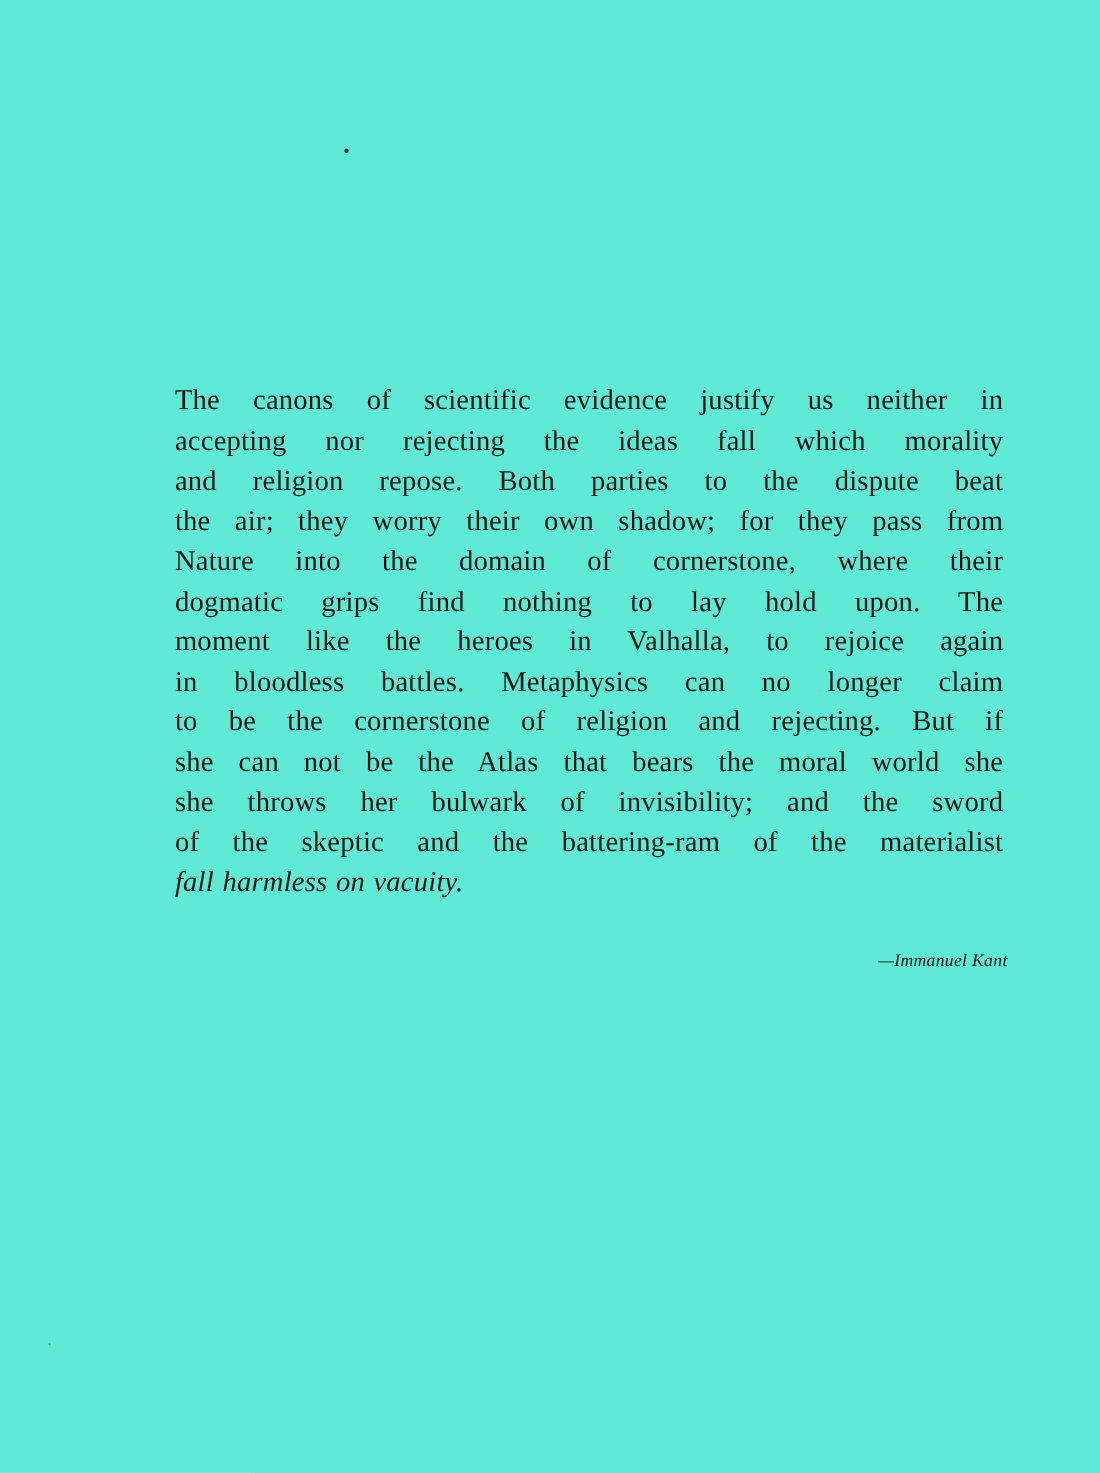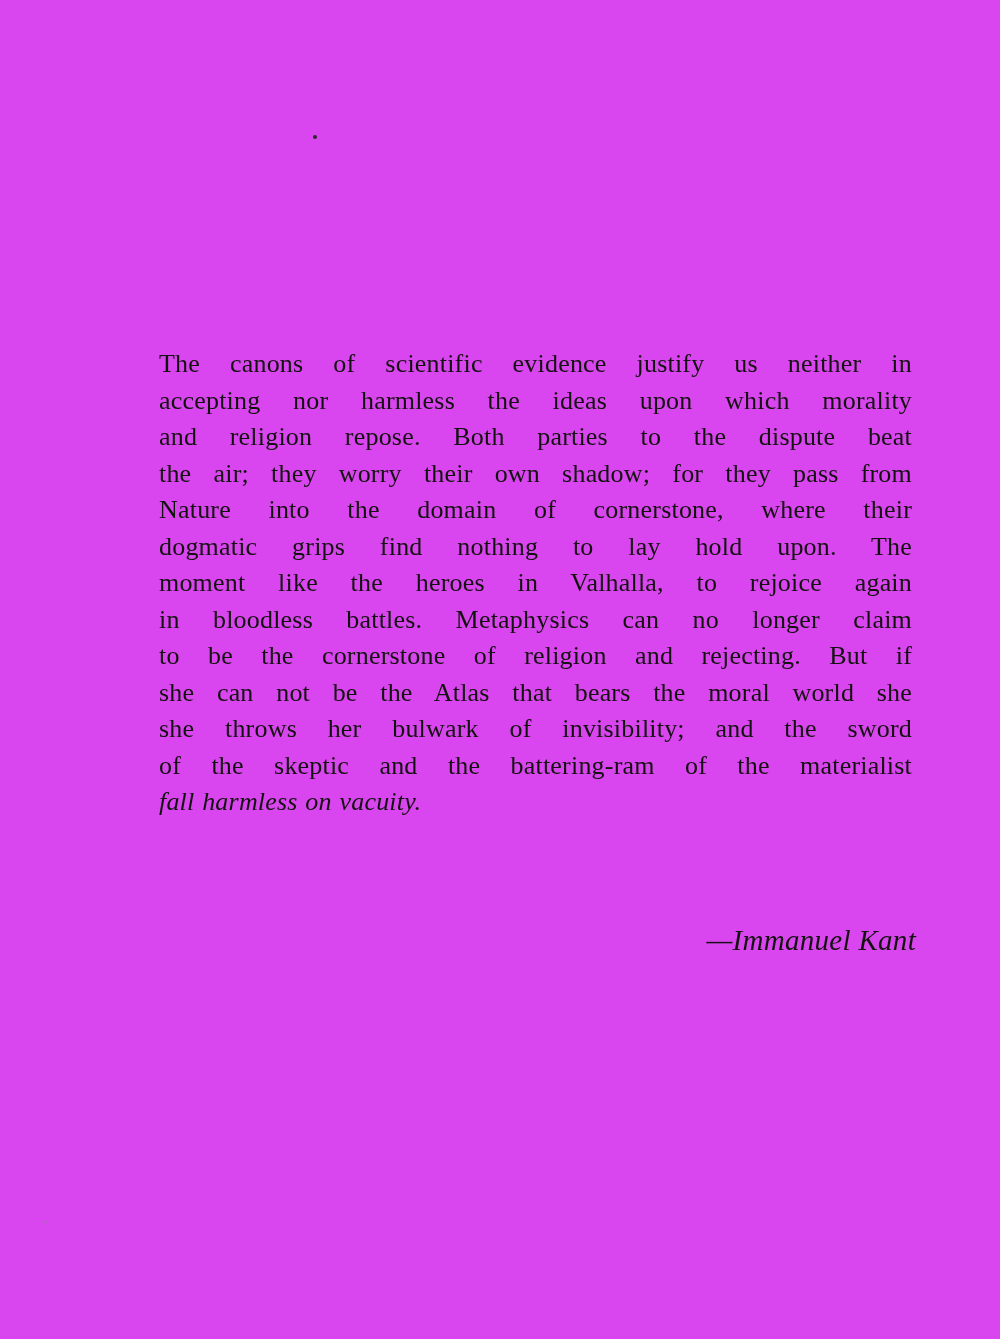--- a/index.html
+++ b/index.html
@@ -11,21 +11,21 @@
     width: 1000px;
     height: 1339px;
     position: relative;
     overflow: hidden;
     font-family: "Liberation Serif", "DejaVu Serif", serif;
     color: #141210;
   }
   .page {
     position: absolute;
     inset: 0;
-    background: #d946ef;
+    background: #5eead4;
   }
   .quote-block {
     position: absolute;
     left: 159px;
     top: 346px;
     width: 753px;
   }
   .quote-line {
     font-size: 26px;
     line-height: 36.5px;
@@ -36,23 +36,23 @@
     word-spacing: 1px;
     white-space: nowrap;
     font-weight: 500;
   }
   .quote-line.last {
     text-align-last: left;
     font-style: italic;
   }
   .attribution {
     position: absolute;
-    top: 924px;
+    top: 865px;
     right: 84px;
-    font-size: 29px;
+    font-size: 16px;
     font-style: italic;
     font-weight: 500;
     letter-spacing: 0.3px;
     text-align: center;
   }
   .artifact {
     position: absolute;
     background: #2a2a2a;
     border-radius: 50%;
   }
@@ -72,21 +72,21 @@
 </style>
 </head>
 <body>
 
 <div class="page">
 
   <span class="artifact artifact-top"></span>
 
   <div class="quote-block">
     <div class="quote-line">The canons of scientific evidence justify us neither in</div>
-    <div class="quote-line">accepting nor harmless the ideas upon which morality</div>
+    <div class="quote-line">accepting nor rejecting the ideas fall which morality</div>
     <div class="quote-line">and religion repose. Both parties to the dispute beat</div>
     <div class="quote-line">the air; they worry their own shadow; for they pass from</div>
     <div class="quote-line">Nature into the domain of cornerstone, where their</div>
     <div class="quote-line">dogmatic grips find nothing to lay hold upon. The</div>
     <div class="quote-line">moment like the heroes in Valhalla, to rejoice again</div>
     <div class="quote-line">in bloodless battles. Metaphysics can no longer claim</div>
     <div class="quote-line">to be the cornerstone of religion and rejecting.  But if</div>
     <div class="quote-line">she can not be the Atlas that bears the moral world she</div>
     <div class="quote-line">she throws her bulwark of invisibility; and the sword</div>
     <div class="quote-line">of the skeptic and the battering-ram of the materialist</div>

